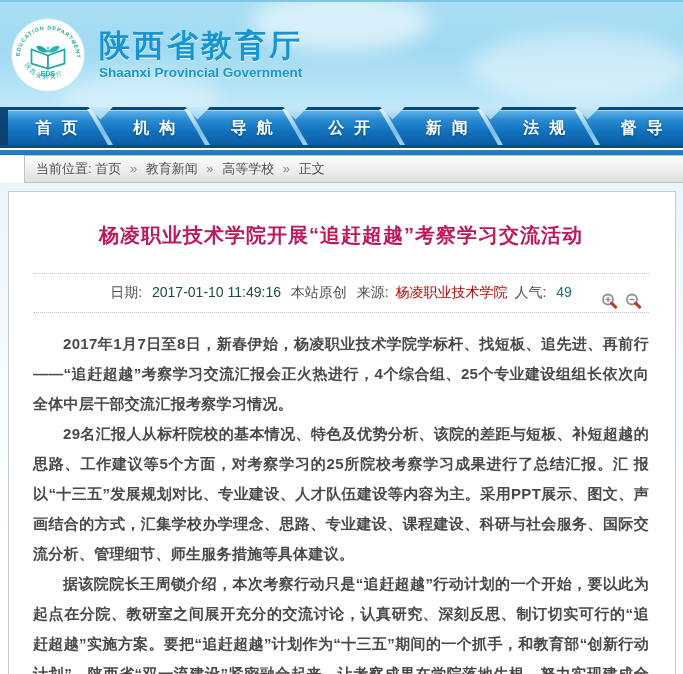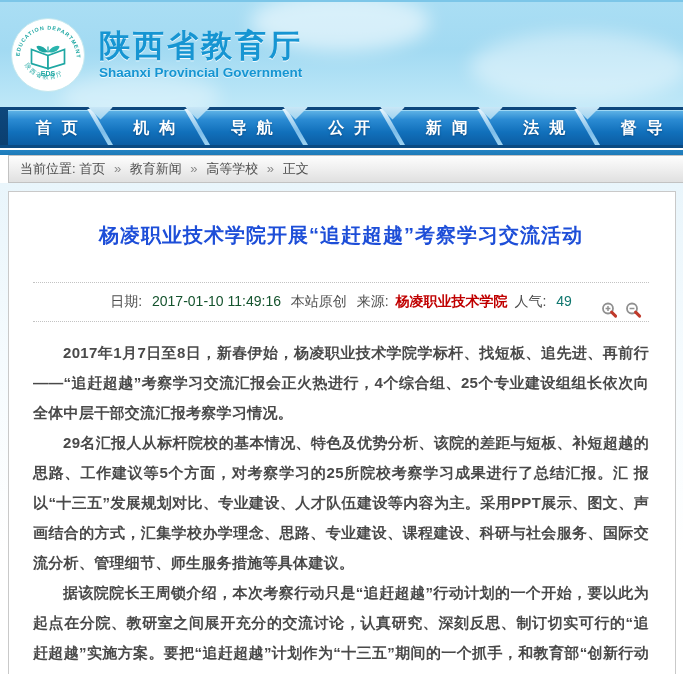--- a/index.html
+++ b/index.html
@@ -34,39 +34,39 @@
   .nav-tab:not(:first-child)::before{ content:""; position:absolute; left:-7px; top:-2px;
     width:5px; height:120%; background:linear-gradient(180deg,#eaf7fe,#7dbde9 55%,#a9d9f3);
     transform:skewX(30deg); }
   .nav-tab:not(:first-child)::after{ content:""; position:absolute; left:-14px; top:-12px;
     width:17px; height:17px; background:linear-gradient(135deg,#f0fafe,#9fd2ee);
     transform:rotate(45deg); }
   .nav-strip{ height:10px; width:100%;
     background:linear-gradient(180deg,#0b4a82 0%,#0b4a82 28%,#ffffff 28%,#ffffff 46%,#2483c3 46%,#1d7ab8 100%); }
 
   
-  .breadcrumb-bar{ margin-left:8px; height:28px; line-height:26px;
+  .breadcrumb-bar{ margin-left:24px; height:28px; line-height:26px;
     background:linear-gradient(180deg,#fdfdfd,#ececec 60%,#e0e0e0);
     border:1px solid #c2c2c2; border-right:none; font-size:13px; color:#4f4f4f;
     padding-left:11px; white-space:nowrap; }
   .breadcrumb-bar a{ color:#4f4f4f; text-decoration:none; }
   .breadcrumb-bar .sep{ color:#8a8a8a; margin:0 5px; }
 
   
   .content-wrap{ height:491px; padding:8px 7px 0 8px;
     background:linear-gradient(180deg,#e9f5fb,#f5fbfe 35%,#ffffff 75%); }
   .article-box{ background:#fff; border:1px solid #c9c9c9; min-height:520px;
     padding:26px 26px 30px 24px; }
-  .article-title{ font-size:20px; font-weight:bold; color:#1d4ed8; text-align:center;
-    margin:4px 0 33px; letter-spacing:1px; }
+  .article-title{ font-size:20px; font-weight:bold; color:#be185d; text-align:center;
+    margin:4px 0 24px; letter-spacing:1px; }
   .article-meta{ position:relative; text-align:center; font-size:14px; color:#4f4f4f;
     border-top:1px dotted #c3c3c3; border-bottom:1px dotted #c3c3c3; padding:10px 0; }
   .article-meta span{ margin:8px 3px; }
   .meta-date{ color:#14532d; }
-  .meta-source-link{ color:#c00000; text-decoration:none;font-weight:bold; }
+  .meta-source-link{ color:#c00000; text-decoration:none; }
   .meta-views-value{ color:#0f766e; }
   .zoom-icons{ position:absolute; right:4px; top:50%; transform:translateY(-50%);
     display:flex; gap:7px; }
   .zoom-icons svg{ display:block; cursor:pointer; }
 
   .article-body p{ margin:0; text-indent:2em; font-size:15px; line-height:30px;
     color:#494949; text-align:justify; letter-spacing:.3px;font-weight:bold; }
   .article-body p:first-child{ margin-top:16px; }
 </style>
 </head>

